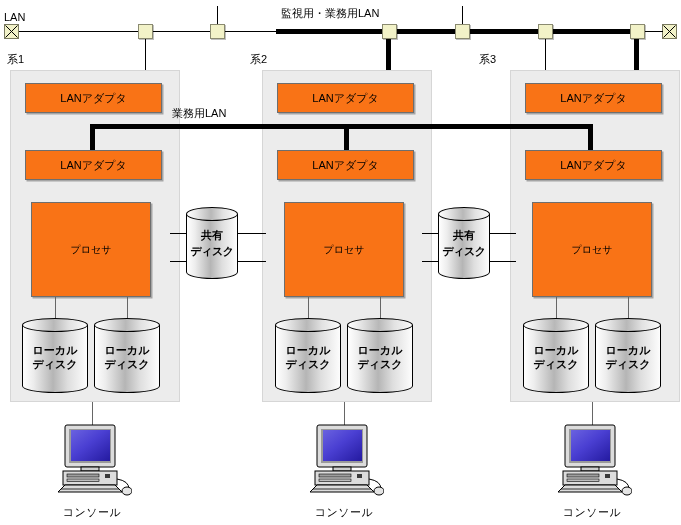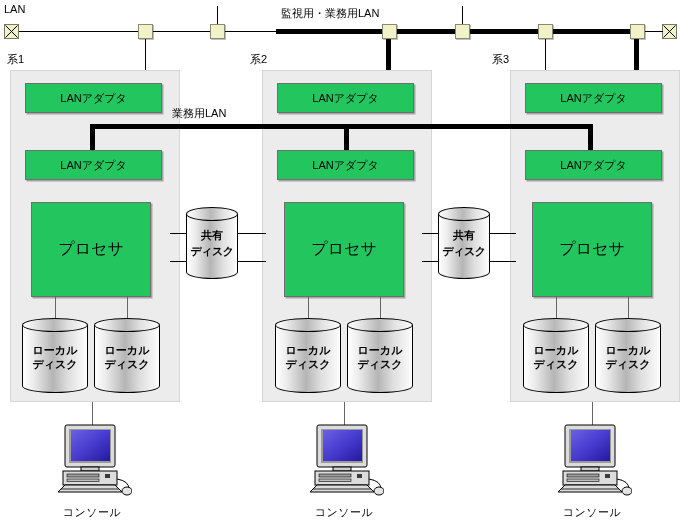--- a/index.html
+++ b/index.html
@@ -72,32 +72,32 @@
   }
   .sys-label {
     position: absolute;
     font-size: 11px;
     color: #000;
     background: transparent;
   }
   
   .comp {
     position: absolute;
-    background: #22c55e;
+    background: #f97316;
     border: 1px solid #6e6e6e;
     box-sizing: border-box;
     display: flex;
     align-items: center;
     justify-content: center;
     font-size: 11px;
     color: #000;
     box-shadow: 1.5px 1.5px 0 rgba(0,0,0,0.30);
   }
   .comp.proc {
-    font-size: 16px;
+    font-size: 10px;
   }
   
   .cyl {
     position: absolute;
     font-weight: bold;
   }
   .cyl .cap {
     position: absolute;
     left: 0; top: 0;
     width: 100%;
@@ -159,21 +159,21 @@
     font-size: 11px;
     color: #000;
     letter-spacing: 0.5px;
   }
 </style>
 </head>
 <body>
 
 <div id="canvas">
 
-  <div class="lbl" style="left:4px; top:4px;">LAN</div>
+  <div class="lbl" style="left:4px; top:12px;">LAN</div>
   <div class="lbl" style="left:281px; top:8px;">監視用・業務用LAN</div>
 
   <div class="term" style="left:4px; top:24px;">
     <svg width="13" height="13" viewBox="0 0 13 13">
         <line x1="0.5" y1="0.5" x2="12.5" y2="12.5" stroke="#000" stroke-width="1"></line>
         <line x1="12.5" y1="0.5" x2="0.5" y2="12.5" stroke="#000" stroke-width="1"></line>
       </svg>
   </div>
 
   <div class="term" style="left:662px; top:24px;">
@@ -206,21 +206,21 @@
   <div class="drop-thin" style="left:217px; top:6px; height:18px;"></div>
   <div class="drop-thin" style="left:462px; top:6px; height:18px;"></div>
 
   <div class="drop-thin" style="left:145px; top:39px; height:38px;"></div>
   <div class="drop-thick" style="left:386px; top:39px; height:38px;"></div>
   <div class="drop-thick" style="left:634px; top:39px; height:38px;"></div>
   <div class="drop-thin" style="left:545px; top:39px; height:38px;"></div>
 
   <div class="sys-label" style="left:7px; top:52px;">系1</div>
   <div class="sys-label" style="left:250px; top:52px;">系2</div>
-  <div class="sys-label" style="left:492px; top:52px;">系3</div>
+  <div class="sys-label" style="left:479px; top:52px;">系3</div>
 
   <div class="sysbox" style="left:10px; top:70px; width:170px; height:332px;"></div>
   <div class="sysbox" style="left:262px; top:70px; width:170px; height:332px;"></div>
   <div class="sysbox" style="left:510px; top:70px; width:170px; height:332px;"></div>
 
   <div class="lbl" style="left:172px; top:108px;">業務用LAN</div>
 
   <div class="bus-thick" style="left:90px; top:124px; width:503px;"></div>
 
   <div class="drop-thick" style="left:90px; top:124px; height:26px;"></div>

